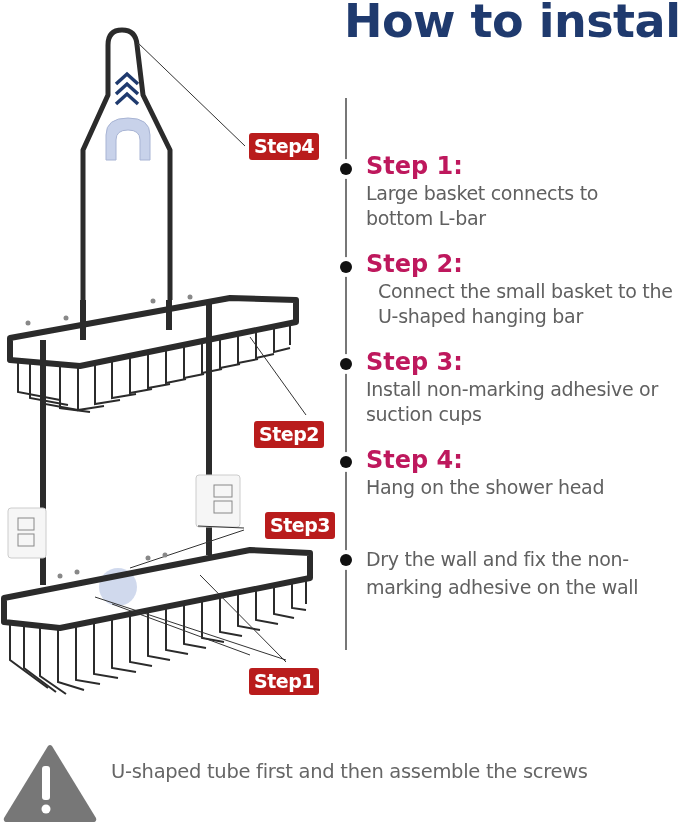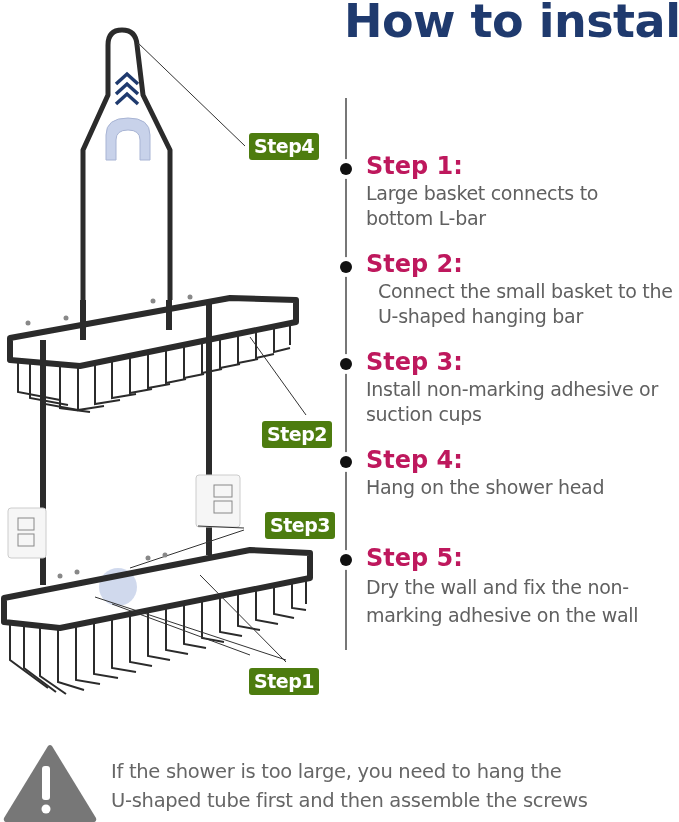--- a/index.html
+++ b/index.html
@@ -3,21 +3,21 @@
 <meta charset="utf-8">
 <style>
   html, body { margin:0; padding:0; background:#ffffff; }
   body { width:679px; height:822px; position:relative; overflow:hidden; font-family:"DejaVu Sans", sans-serif; }
 
   .title { position:absolute; left:344px; top:-6px; font-size:46px; font-weight:bold; color:#1f3a6e; letter-spacing:-0.5px; white-space:nowrap;
            font-family:"DejaVu Sans", sans-serif; }
 
   .illus { position:absolute; left:0; top:20px; width:340px; height:700px; }
 
-  .badge { position:absolute; background:#4d7c0f; color:#ffffff; font-weight:bold; font-size:19px; line-height:27px; height:27px;
+  .badge { position:absolute; background:#b91c1c; color:#ffffff; font-weight:bold; font-size:19px; line-height:27px; height:27px;
            padding:0 5px; border-radius:3px; font-family:"DejaVu Sans", sans-serif; letter-spacing:-0.5px; }
 
   .timeline-line { position:absolute; left:345px; top:98px; width:2px; height:552px; background:#777777; }
   .dot { position:absolute; left:340px; width:12px; height:12px; border-radius:50%; background:#111111; box-shadow:0 0 0 4px #ffffff; }
 
   .step { position:absolute; left:366px; width:313px; }
   .step-title { font-size:24px; font-weight:bold; color:#be185d; line-height:28px; font-family:"DejaVu Sans", sans-serif; }
   .step-desc { font-size:19px; color:#606060; line-height:25px; margin-top:1px; font-family:"DejaVu Sans", sans-serif; letter-spacing:-0.3px; }
 
   .warn-icon { position:absolute; left:0px; top:744px; width:100px; height:78px; }
@@ -122,21 +122,21 @@
       <circle cx="77" cy="572" r="2.5"></circle>
     <circle cx="148" cy="558" r="2.5"></circle>
       <circle cx="165" cy="555" r="2.5"></circle>
   </g>
   <line x1="95" y1="597" x2="286" y2="660" stroke="#333" stroke-width="1"></line>
   <line x1="200" y1="575" x2="286" y2="662" stroke="#333" stroke-width="1"></line>
   <line x1="112" y1="604" x2="250" y2="655" stroke="#333" stroke-width="1"></line>
 </svg>
 
 <div class="badge" style="left:249px; top:133px;">Step4</div>
-<div class="badge" style="left:262px; top:421px;">Step2</div>
+<div class="badge" style="left:254px; top:421px;">Step2</div>
 <div class="badge" style="left:265px; top:512px;">Step3</div>
 <div class="badge" style="left:249px; top:668px;">Step1</div>
 
 <div class="timeline-line"></div>
 <div class="dot" style="top:163px;"></div>
 <div class="dot" style="top:261px;"></div>
 <div class="dot" style="top:358px;"></div>
 <div class="dot" style="top:456px;"></div>
 <div class="dot" style="top:554px;"></div>
 
@@ -150,25 +150,23 @@
 </div>
 <div class="step" style="top:348px;">
   <div class="step-title">Step 3:</div>
   <div class="step-desc" style="width:312px;">Install non-marking adhesive or suction cups</div>
 </div>
 <div class="step" style="top:446px;">
   <div class="step-title">Step 4:</div>
   <div class="step-desc">Hang on the shower head</div>
 </div>
 <div class="step" style="top:544px;">
-  <div class="step-title">Step 5:</div>
   <div class="step-desc" style="width:312px; line-height:28px;">Dry the wall and fix the non-marking adhesive on the wall</div>
 </div>
 
 <svg class="warn-icon" viewBox="0 0 100 78" width="100" height="78">
   <path d="M 48 2 Q 50 0 52 2 L 96 74 Q 97 78 93 78 L 7 78 Q 3 78 4 74 Z" fill="#777777"></path>
   <rect x="42" y="22" width="8" height="34" rx="3" fill="#ffffff"></rect>
   <circle cx="46" cy="65" r="4.5" fill="#ffffff"></circle>
 </svg>
 <div class="warn-text">
-  <div>If the shower is too large, you need to hang the</div>
   <div>U-shaped tube first and then assemble the screws</div>
 </div>
 
 </body></html>

